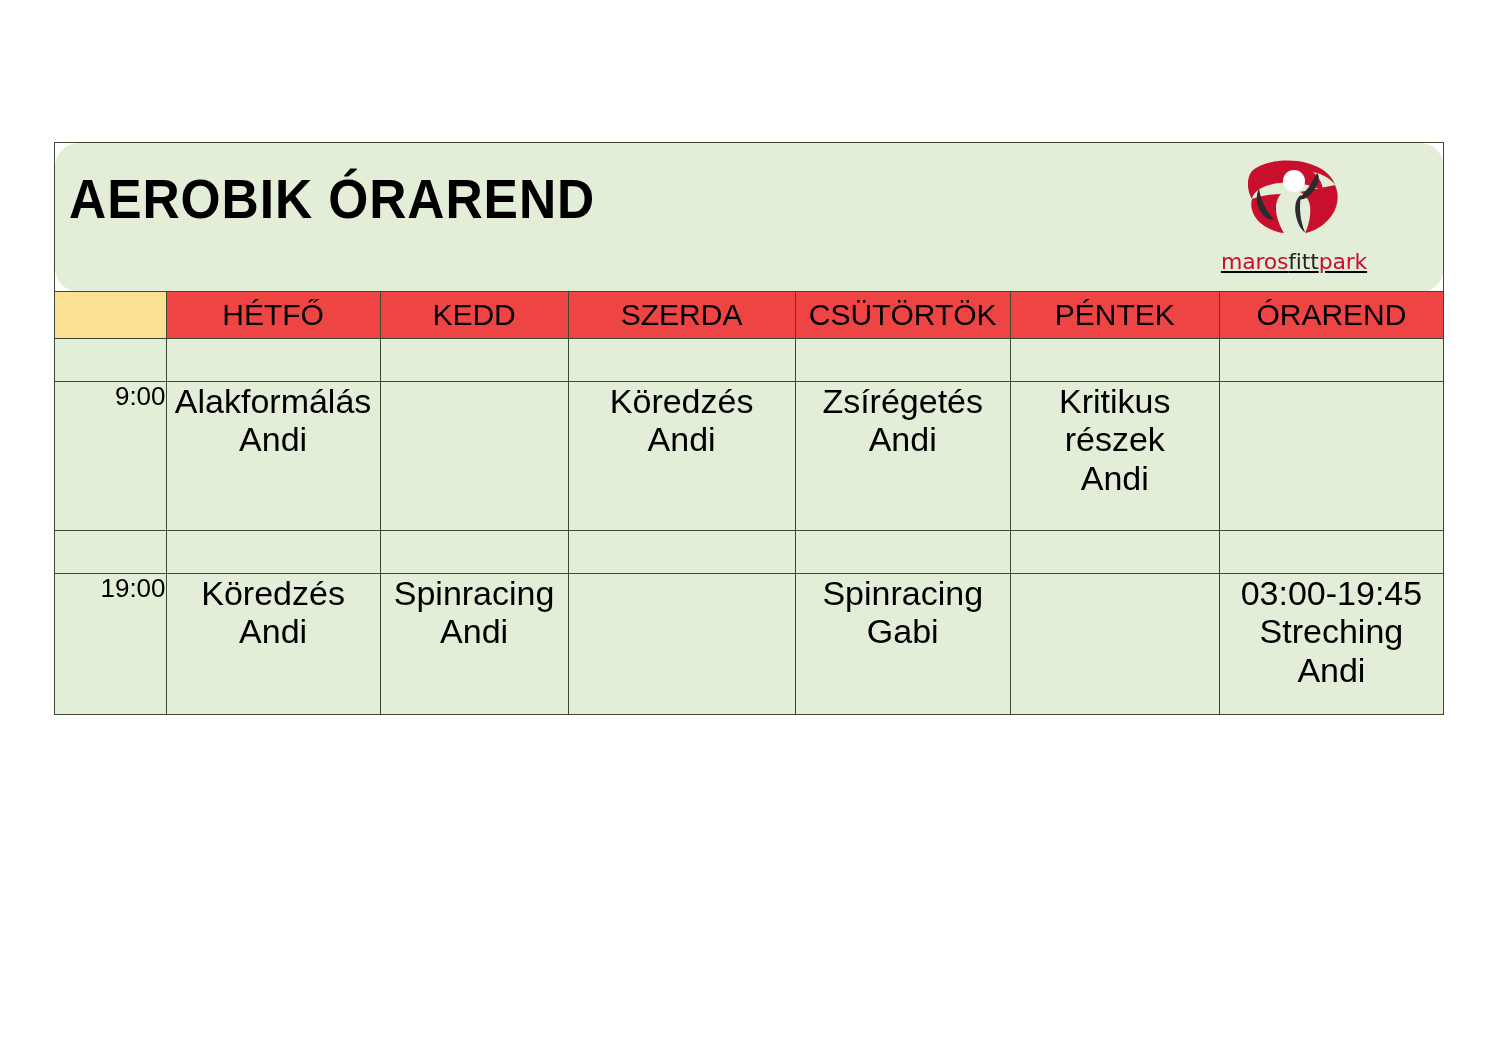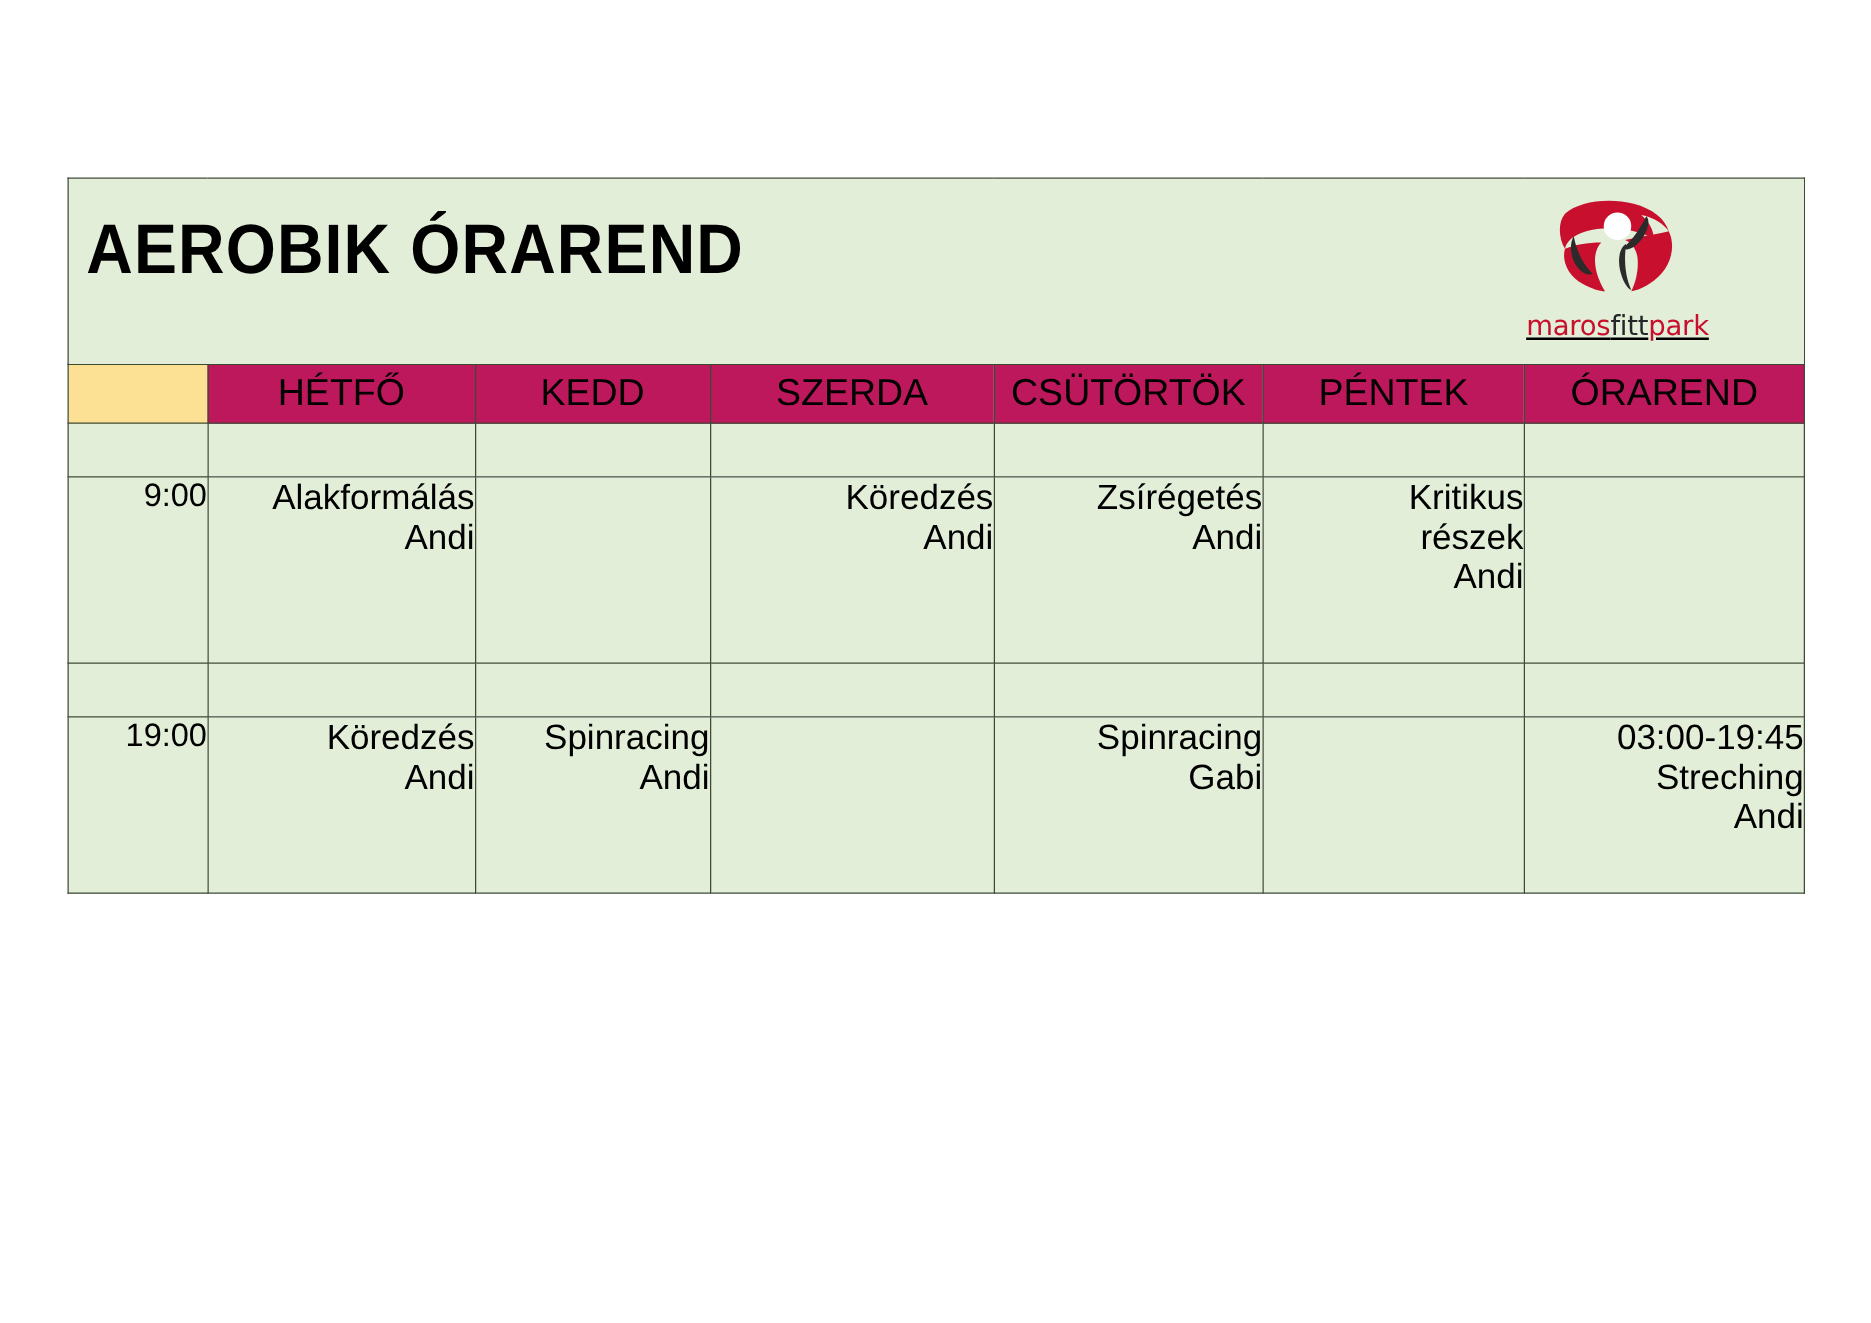--- a/index.html
+++ b/index.html
@@ -64,20 +64,21 @@
   col.c-day4 { width: 214px; }
   col.c-day5 { width: 208px; }
   col.c-day6 { width: 223px; }
 
   
   td.title-cell {
     background: #ffffff;
     height: 148px;
     position: relative;
     border-bottom: 1px solid #000000;
+    border-radius: 24px;
   }
   .title-inner {
     position: relative;
     height: 148px;
   }
   .page-title {
     position: absolute;
     left: 14px;
     top: 28px;
     font-family: "Liberation Sans Narrow", "Liberation Sans", sans-serif;
@@ -120,21 +121,21 @@
     white-space: nowrap;
     text-decoration: underline;
   }
   .logo-word .w-maros { color: #c8102e; }
   .logo-word .w-fitt  { color: #26262a; }
   .logo-word .w-park  { color: #c8102e; }
 
   
   tr.head-row td {
     height: 46px;
-    background: #be185d;
+    background: #ef4444;
     text-align: center;
     vertical-align: middle;
     font-size: 30px;
     color: #000000;
     line-height: 1;
   }
   tr.head-row td.time-head {
     background: #fce094;
   }
 
@@ -144,23 +145,23 @@
     text-align: right;
     vertical-align: top;
     font-size: 26px;
     color: #000000;
     padding: 4px 8px 0 0;
     line-height: 1.12;
   }
 
   
   td.slot {
-    text-align: right;
+    text-align: center;
     vertical-align: top;
-    font-size: 28px;
+    font-size: 34px;
     color: #000000;
     line-height: 1.13;
     padding: 4px 6px 0 6px;
     overflow: hidden;
   }
   td.slot .ln { display: block; white-space: nowrap; }
 
   
   tr.spacer-row td { height: 42px; }
   tr.r-0900  td { height: 148px; }

